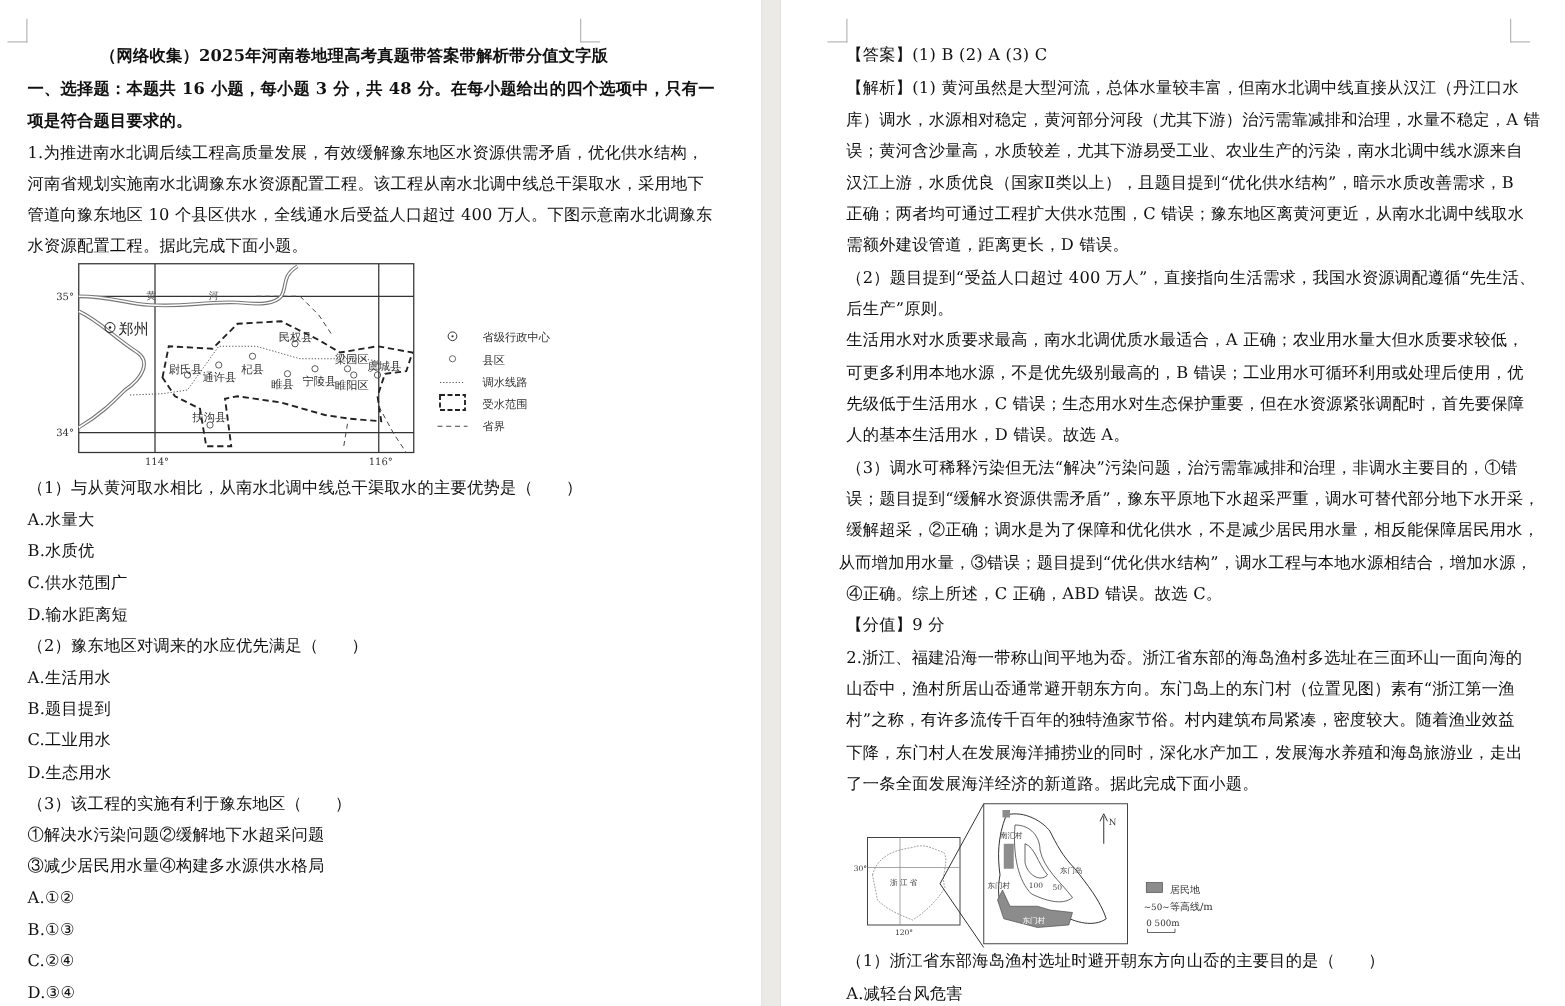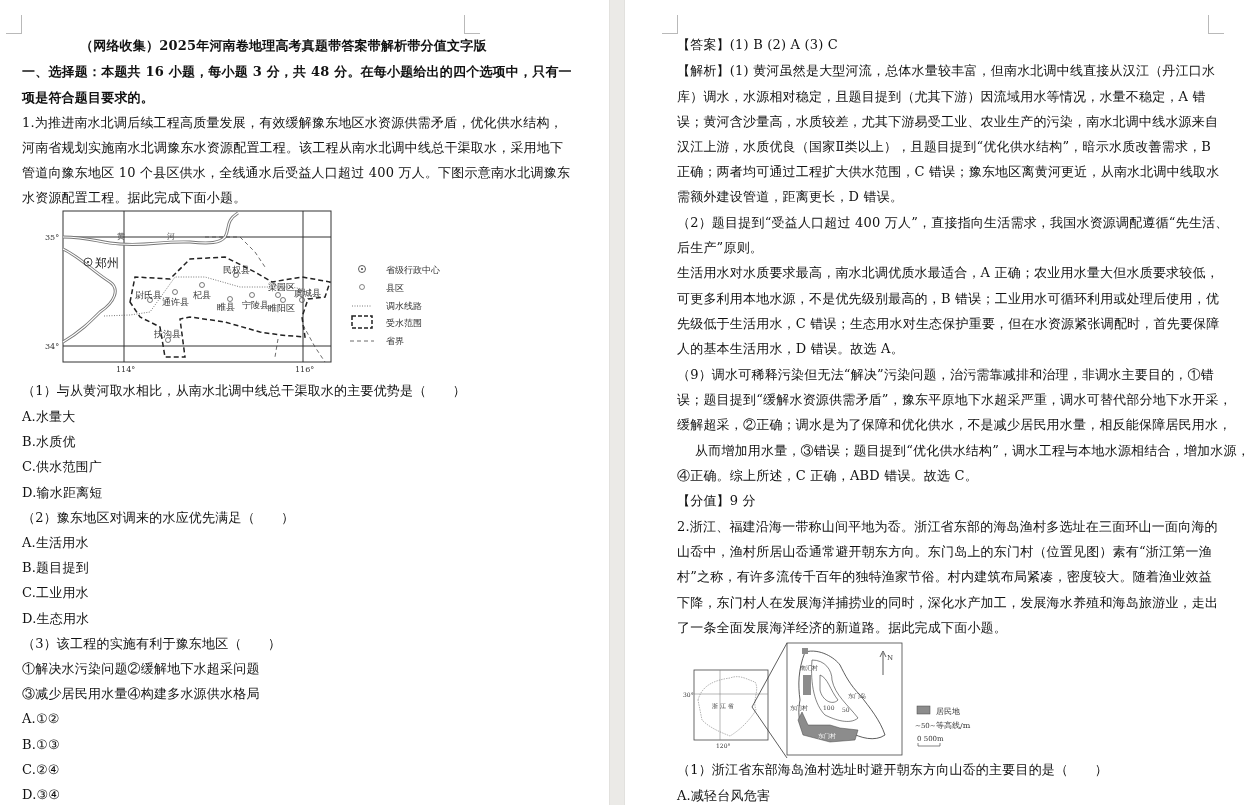--- a/index.html
+++ b/index.html
@@ -130,35 +130,35 @@
 </div>
 
 <div class="gutter"></div>
 
 <div class="page" id="page-right">
   <div class="corner tl" style="left:37px;top:15px;"></div>
   <div class="corner tr" style="left:583px;top:15px;"></div>
 
   <div class="line" style="left:52px;top:32px;">【答案】(1) B  (2) A  (3) C</div>
   <div class="line" style="left:52px;top:58px;">【解析】(1) 黄河虽然是大型河流，总体水量较丰富，但南水北调中线直接从汉江（丹江口水</div>
-  <div class="line" style="left:52px;top:84px;">库）调水，水源相对稳定，且题目提到（尤其下游）因流域用水等情况，水量不稳定，A 错</div>
+  <div class="line" style="left:52px;top:84px;">库）调水，水源相对稳定，黄河部分河段（尤其下游）治污需靠减排和治理，水量不稳定，A 错</div>
   <div class="line" style="left:52px;top:109px;text-align:right;">误；黄河含沙量高，水质较差，尤其下游易受工业、农业生产的污染，南水北调中线水源来自</div>
   <div class="line" style="left:52px;top:134px;">汉江上游，水质优良（国家Ⅱ类以上），且题目提到“优化供水结构”，暗示水质改善需求，B</div>
   <div class="line" style="left:52px;top:159px;">正确；两者均可通过工程扩大供水范围，C 错误；豫东地区离黄河更近，从南水北调中线取水</div>
   <div class="line" style="left:52px;top:184px;">需额外建设管道，距离更长，D 错误。</div>
   <div class="line" style="left:52px;top:210px;">（2）题目提到“受益人口超过 400 万人”，直接指向生活需求，我国水资源调配遵循“先生活、</div>
   <div class="line" style="left:52px;top:235px;">后生产”原则。</div>
   <div class="line" style="left:52px;top:260px;">生活用水对水质要求最高，南水北调优质水最适合，A 正确；农业用水量大但水质要求较低，</div>
   <div class="line" style="left:52px;top:286px;">可更多利用本地水源，不是优先级别最高的，B 错误；工业用水可循环利用或处理后使用，优</div>
   <div class="line" style="left:52px;top:311px;">先级低于生活用水，C 错误；生态用水对生态保护重要，但在水资源紧张调配时，首先要保障</div>
   <div class="line" style="left:52px;top:336px;">人的基本生活用水，D 错误。故选 A。</div>
-  <div class="line" style="left:52px;top:362px;">（9）调水可稀释污染但无法“解决”污染问题，治污需靠减排和治理，非调水主要目的，①错</div>
+  <div class="line" style="left:52px;top:362px;">（3）调水可稀释污染但无法“解决”污染问题，治污需靠减排和治理，非调水主要目的，①错</div>
   <div class="line" style="left:52px;top:387px;">误；题目提到“缓解水资源供需矛盾”，豫东平原地下水超采严重，调水可替代部分地下水开采，</div>
   <div class="line" style="left:52px;top:412px;">缓解超采，②正确；调水是为了保障和优化供水，不是减少居民用水量，相反能保障居民用水，</div>
-  <div class="line" style="left:70px;top:438px;">从而增加用水量，③错误；题目提到“优化供水结构”，调水工程与本地水源相结合，增加水源，</div>
+  <div class="line" style="left:46px;top:438px;">从而增加用水量，③错误；题目提到“优化供水结构”，调水工程与本地水源相结合，增加水源，</div>
   <div class="line" style="left:52px;top:463px;">④正确。综上所述，C 正确，ABD 错误。故选 C。</div>
   <div class="line" style="left:52px;top:488px;">【分值】9 分</div>
 
   <div class="line" style="left:52px;top:514px;">2.浙江、福建沿海一带称山间平地为岙。浙江省东部的海岛渔村多选址在三面环山一面向海的</div>
   <div class="line" style="left:52px;top:539px;">山岙中，渔村所居山岙通常避开朝东方向。东门岛上的东门村（位置见图）素有“浙江第一渔</div>
   <div class="line" style="left:52px;top:564px;">村”之称，有许多流传千百年的独特渔家节俗。村内建筑布局紧凑，密度较大。随着渔业效益</div>
   <div class="line" style="left:52px;top:590px;">下降，东门村人在发展海洋捕捞业的同时，深化水产加工，发展海水养殖和海岛旅游业，走出</div>
   <div class="line" style="left:52px;top:615px;">了一条全面发展海洋经济的新道路。据此完成下面小题。</div>
 
   <svg style="position:absolute;left:55px;top:640px;" width="340" height="120" viewBox="0 0 340 120">

